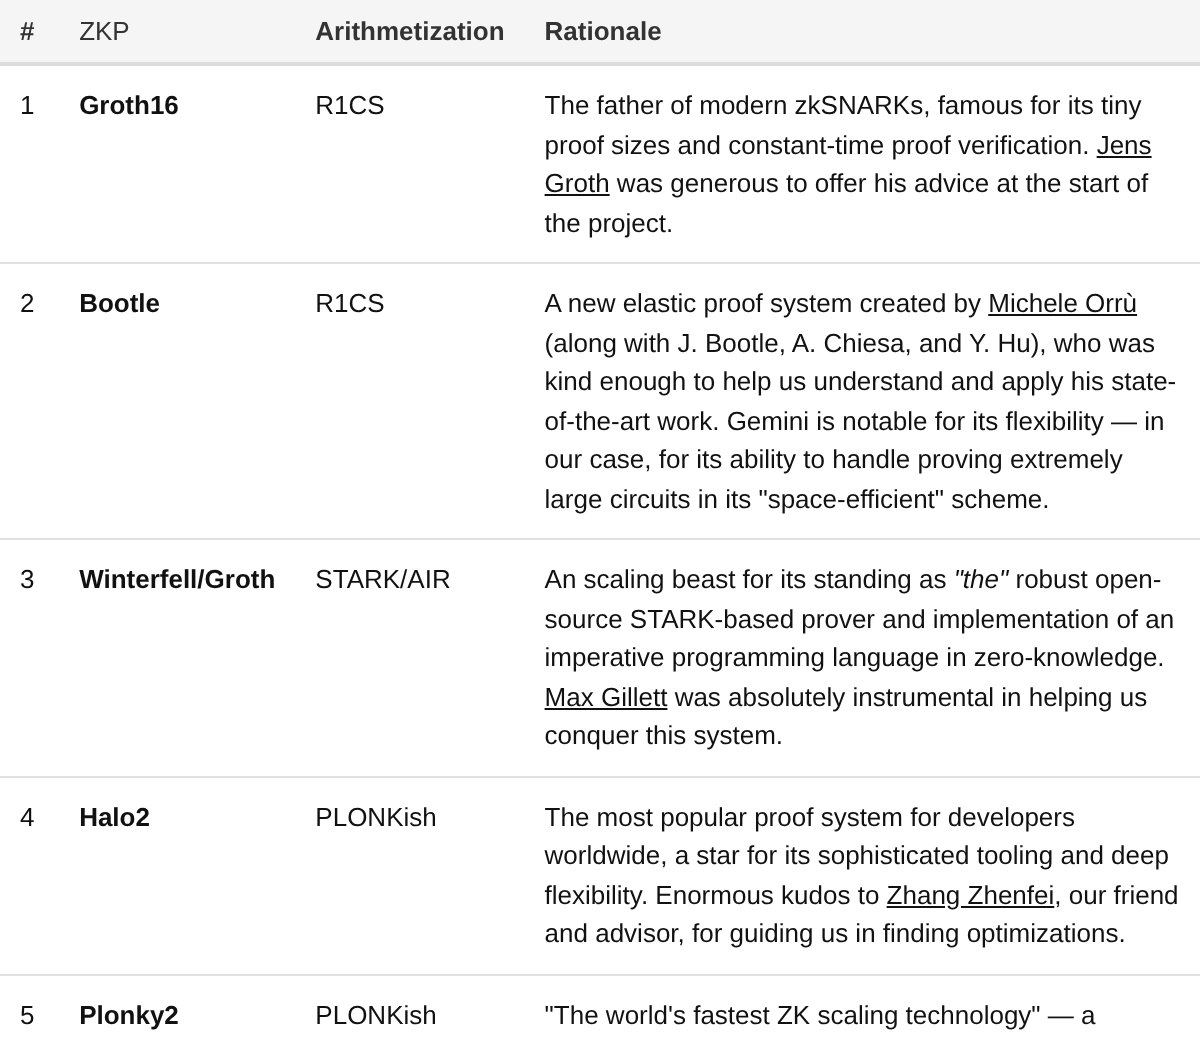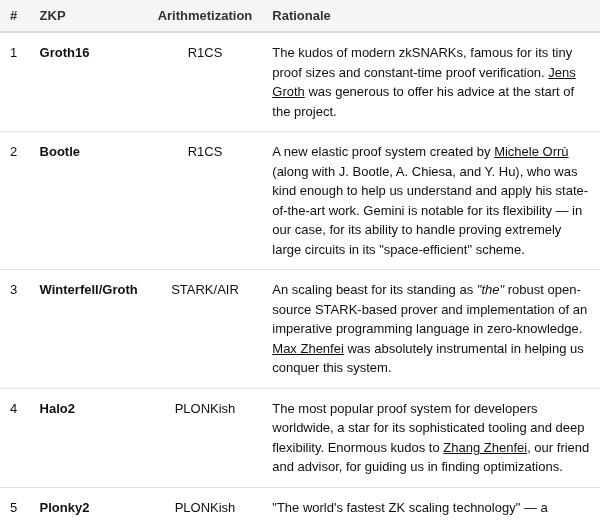--- a/index.html
+++ b/index.html
@@ -29,22 +29,22 @@
       padding: 10px 10px;
       vertical-align: top;
       border-bottom: 1px solid #e0e0e0;
       font-size: 13px;
       line-height: 1.5;
     }
     tr:last-child td {
       border-bottom: none;
     }
     .col-num { width: 30px; }
-    .col-zkp { width: 90px; font-weight: 700; }
-    .col-arith { width: 100px; text-align: center; }
+    .col-zkp { width: 90px; font-weight: 400; }
+    .col-arith { width: 100px; }
     .col-rationale { width: 380px; }
     .underline { text-decoration: underline; }
     .italic { font-style: italic; }
     .bold { font-weight: 700; margin-top: 34px; }
   </style>
 </head>
 <body>
 
 <table>
   <thead>
@@ -53,33 +53,33 @@
       <th class="col-zkp">ZKP</th>
       <th class="col-arith">Arithmetization</th>
       <th class="col-rationale">Rationale</th>
     </tr>
   </thead>
   <tbody id="table-body">
   <tr>
         <td class="col-num">1</td>
         <td class="col-zkp bold">Groth16</td>
         <td class="col-arith">R1CS</td>
-        <td class="col-rationale"><span>The kudos of modern zkSNARKs, famous for its tiny proof sizes and constant-time proof verification. </span><span class="underline">Jens Groth</span><span> was generous to offer his advice at the start of the project.</span></td>
+        <td class="col-rationale"><span>The father of modern zkSNARKs, famous for its tiny proof sizes and constant-time proof verification. </span><span class="underline">Jens Groth</span><span> was generous to offer his advice at the start of the project.</span></td>
       </tr>
       <tr>
         <td class="col-num">2</td>
         <td class="col-zkp bold">Bootle</td>
         <td class="col-arith">R1CS</td>
         <td class="col-rationale"><span>A new elastic proof system created by </span><span class="underline">Michele Orrù</span><span> (along with J. Bootle, A. Chiesa, and Y. Hu), who was kind enough to help us understand and apply his state-of-the-art work. Gemini is notable for its flexibility — in our case, for its ability to handle proving extremely large circuits in its "space-efficient" scheme.</span></td>
       </tr>
       <tr>
         <td class="col-num">3</td>
         <td class="col-zkp bold">Winterfell/Groth</td>
         <td class="col-arith">STARK/AIR</td>
-        <td class="col-rationale"><span>An scaling beast for its standing as </span><span class="italic">"the"</span><span> robust open-source STARK-based prover and implementation of an imperative programming language in zero-knowledge. </span><span class="underline">Max Zhenfei</span><span> was absolutely instrumental in helping us conquer this system.</span></td>
+        <td class="col-rationale"><span>An scaling beast for its standing as </span><span class="italic">"the"</span><span> robust open-source STARK-based prover and implementation of an imperative programming language in zero-knowledge. </span><span class="underline">Max Gillett</span><span> was absolutely instrumental in helping us conquer this system.</span></td>
       </tr>
       <tr>
         <td class="col-num">4</td>
         <td class="col-zkp bold">Halo2</td>
         <td class="col-arith">PLONKish</td>
         <td class="col-rationale"><span>The most popular proof system for developers worldwide, a star for its sophisticated tooling and deep flexibility. Enormous kudos to </span><span class="underline">Zhang Zhenfei</span><span>, our friend and advisor, for guiding us in finding optimizations.</span></td>
       </tr>
       <tr>
         <td class="col-num">5</td>
         <td class="col-zkp bold">Plonky2</td>

